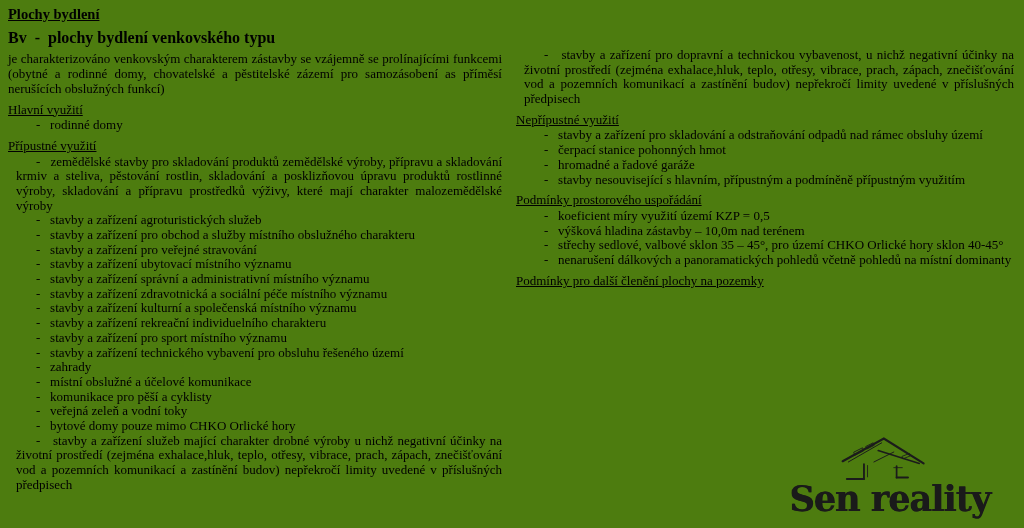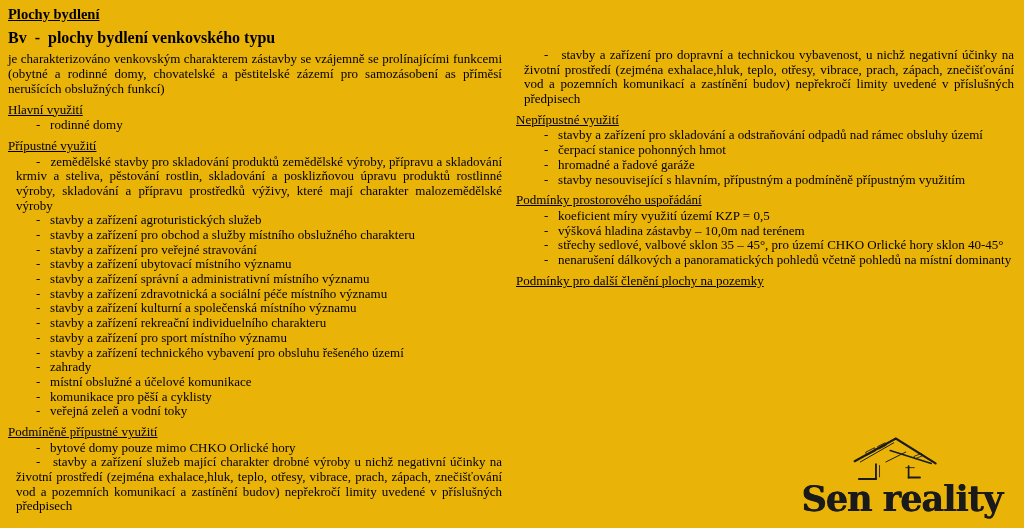--- a/index.html
+++ b/index.html
@@ -1,28 +1,28 @@
 <!DOCTYPE html>
 <html lang="cs"><head>
 <meta charset="utf-8">
 <style>
   html,body{margin:0;padding:0;background:#ffffff;}
   body{width:1024px;height:528px;font-family:"Liberation Serif","DejaVu Serif",serif;color:#000;}
-  .page{position:relative;width:1024px;height:528px;overflow:hidden;background:#eab308;}
+  .page{position:relative;width:1024px;height:528px;overflow:hidden;background:#4d7c0f;}
   .col{position:absolute;top:0;font-size:13px;line-height:1.13;}
   .col-left{left:8px;width:494px;}
   .col-right{left:516px;width:498px;padding-top:48px;box-sizing:border-box;}
   .doc-title{font-size:14.5px;font-weight:bold;text-decoration:underline;margin:6px 0 2px 0;}
   .zone-heading{font-size:16px;font-weight:bold;margin:7px 0 5px 0;white-space:pre-wrap;}
   .para{margin:3px 0;text-align:justify;}
   .heading{text-decoration:underline;margin:6px 0 1px 0;}
   .list{margin:0;}
   .li{margin-left:8px;text-indent:20px;text-align:justify;}
   .closing{margin-top:28px;}
-  .logo{position:absolute;right:22px;bottom:12px;display:flex;flex-direction:column;align-items:center;}
+  .logo{position:absolute;right:34px;bottom:12px;display:flex;flex-direction:column;align-items:center;}
   .logo-icon{margin-bottom:-4px;margin-right:18px;}
   .logo-text{font-family:"DejaVu Serif","Liberation Serif",serif;font-weight:bold;font-size:35px;
              line-height:1;color:#1a1a1a;letter-spacing:-1px;text-shadow:0.6px 0 0 #1a1a1a;}
 </style>
 </head>
 <body>
 
 <div class="page">
 
   <div class="col col-left">
@@ -45,21 +45,20 @@
           <div class="li">-&nbsp;&nbsp;&nbsp;stavby a zařízení zdravotnická a sociální péče místního významu</div>
           <div class="li">-&nbsp;&nbsp;&nbsp;stavby a zařízení kulturní a společenská místního významu</div>
           <div class="li">-&nbsp;&nbsp;&nbsp;stavby a zařízení rekreační individuelního charakteru</div>
           <div class="li">-&nbsp;&nbsp;&nbsp;stavby a zařízení pro sport místního významu</div>
           <div class="li">-&nbsp;&nbsp;&nbsp;stavby a zařízení technického vybavení pro obsluhu řešeného území</div>
           <div class="li">-&nbsp;&nbsp;&nbsp;zahrady</div>
           <div class="li">-&nbsp;&nbsp;&nbsp;místní obslužné a účelové komunikace</div>
           <div class="li">-&nbsp;&nbsp;&nbsp;komunikace pro pěší a cyklisty</div>
           <div class="li">-&nbsp;&nbsp;&nbsp;veřejná zeleň a vodní toky</div>
         </div>
-        <div class="heading">Podmíněně přípustné využití</div>
         <div class="list">
           <div class="li">-&nbsp;&nbsp;&nbsp;bytové domy pouze mimo CHKO Orlické hory</div>
           <div class="li">-&nbsp;&nbsp;&nbsp;stavby a zařízení služeb mající charakter drobné výroby u nichž negativní účinky na životní prostředí (zejména exhalace,hluk, teplo, otřesy, vibrace, prach, zápach, znečišťování vod a pozemních komunikací a zastínění budov) nepřekročí limity uvedené v příslušných předpisech</div>
         </div>
       </div>
   </div>
 
   <div class="col col-right">
     <div>
         <div class="list">

